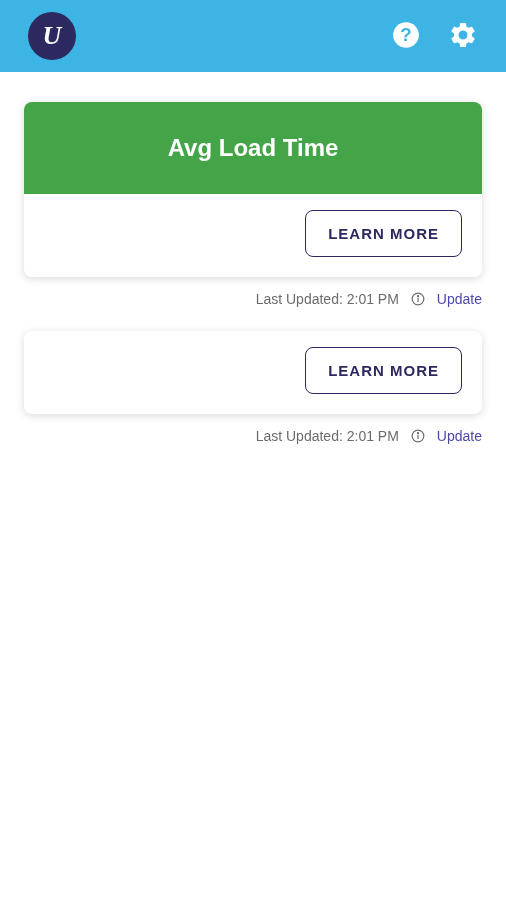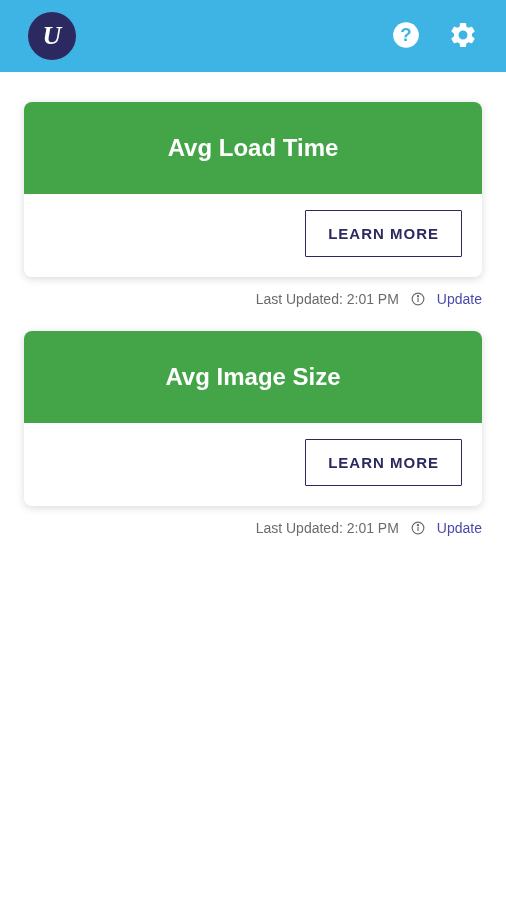--- a/index.html
+++ b/index.html
@@ -84,21 +84,21 @@
       margin-left: 8px;
     }
     .card-footer {
       display: flex;
       justify-content: flex-end;
       padding: 16px 20px 20px;
     }
     .learn-more-btn {
       background: #ffffff;
       border: 1.5px solid #2c2960;
-      border-radius: 1px;
+      border-radius: 8px;
       color: #2c2960;
       font-size: 15px;
       font-weight: 600;
       letter-spacing: 1px;
       padding: 14px 22px;
       cursor: pointer;
     }
     .card-meta {
       display: flex;
       justify-content: flex-end;
@@ -158,21 +158,20 @@
       <svg width="14" height="14" viewBox="0 0 24 24" fill="none" stroke="#6b6b6b" stroke-width="2">
         <circle cx="12" cy="12" r="10"></circle>
         <line x1="12" y1="10" x2="12" y2="17"></line>
         <circle cx="12" cy="7" r="1" fill="#6b6b6b"></circle>
       </svg>
     </span>
     <span class="update-link">Update</span>
   </div>
 
   <div class="card">
-    <div class="card-header">Avg Image Size</div>
     <div class="card-footer">
       <button class="learn-more-btn">LEARN MORE</button>
     </div>
   </div>
   <div class="card-meta">
     <span>Last Updated: 2:01 PM</span>
     <span class="info-icon">
       <svg width="14" height="14" viewBox="0 0 24 24" fill="none" stroke="#6b6b6b" stroke-width="2">
         <circle cx="12" cy="12" r="10"></circle>
         <line x1="12" y1="10" x2="12" y2="17"></line>

